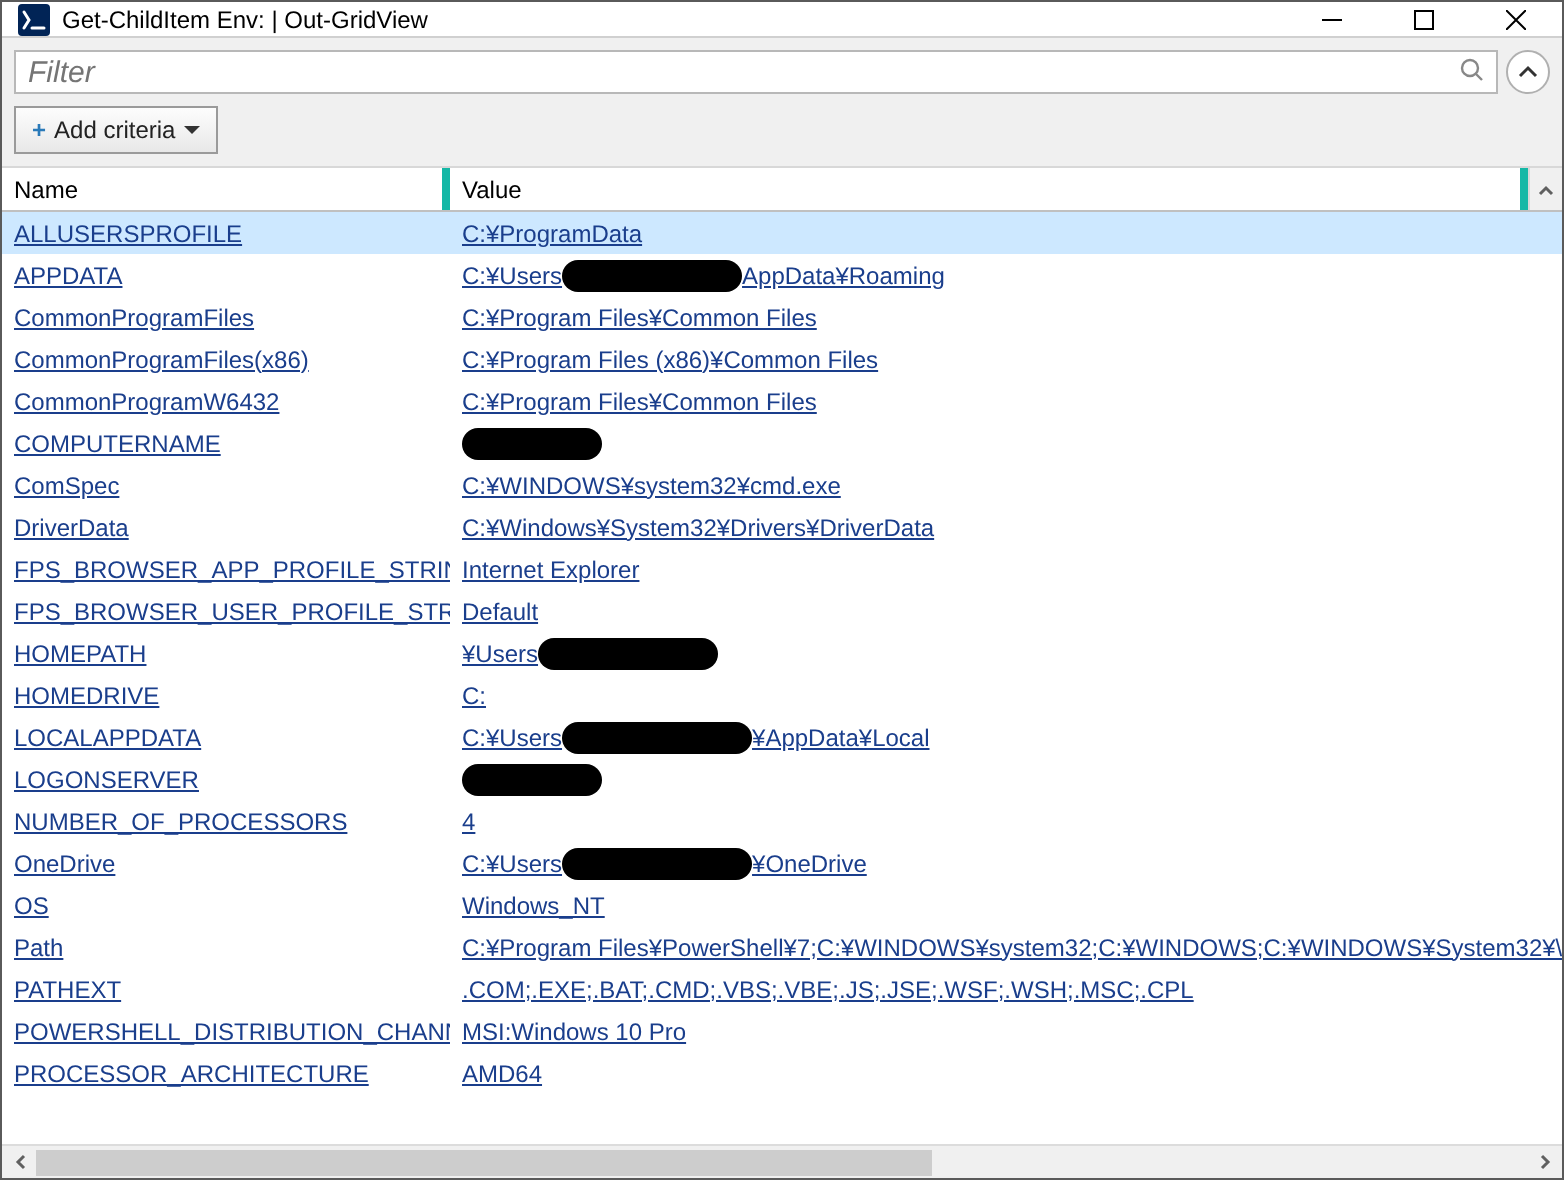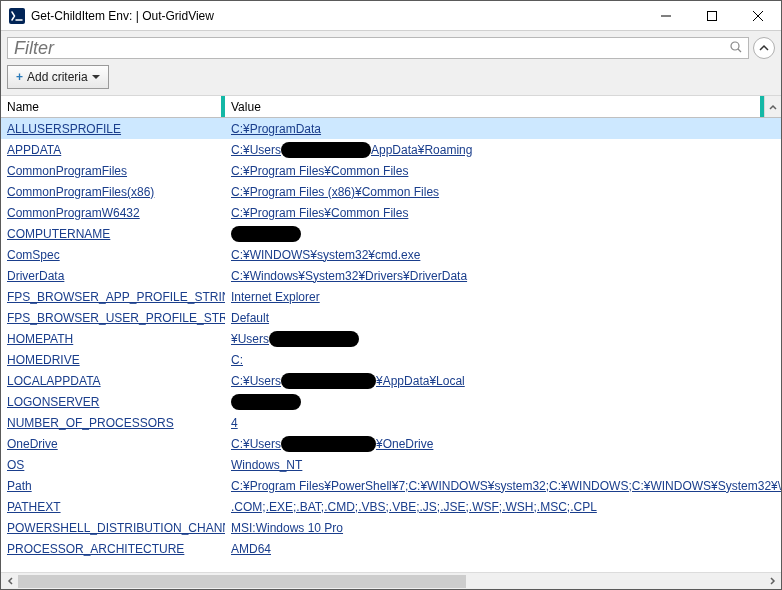--- a/index.html
+++ b/index.html
@@ -1,24 +1,24 @@
 <!DOCTYPE html>
 <html><head>
 <meta charset="utf-8">
 <style>
   * { box-sizing: border-box; }
   html, body { margin: 0; padding: 0; font-family: "Segoe UI", Tahoma, sans-serif; font-size: 12px; background: #fff; }
   .window { width: 782px; height: 590px; border: 1px solid #5a5a5a; display: flex; flex-direction: column; background: #fff; }
-  .titlebar { height: 30px; display: flex; align-items: center; background: #fff; border-bottom: 1px solid #d0d0d0; }
+  .titlebar { height: 18px; display: flex; align-items: center; background: #fff; border-bottom: 1px solid #d0d0d0; }
   .titlebar-icon { width: 16px; height: 16px; margin: 0 6px 0 8px; display: flex; align-items: center; justify-content: center; }
   .titlebar-title { flex: 1; font-size: 12px; color: #000; }
   .win-btn { width: 46px; height: 30px; display: flex; align-items: center; justify-content: center; cursor: pointer; }
   .toolbar { background: #f0f0f0; border-bottom: 1px solid #d8d8d8; padding: 6px 6px 6px 6px; }
   .filter-row { display: flex; align-items: center; margin-bottom: 6px; }
-  .filter-input { flex: 1; height: 22px; border: 1px solid #b8b8b8; padding: 0 24px 0 6px; font-style: italic; color: #888; font-size: 18px; background: #fff; }
+  .filter-input { flex: 1; height: 22px; border: 1px solid #b8b8b8; padding: 0 24px 0 6px; font-style: italic; color: #888; font-size: 15px; background: #fff; }
   .filter-wrap { position: relative; flex: 1; display: flex; }
   .filter-search-icon { position: absolute; right: 4px; top: 3px; width: 16px; height: 16px; color: #777; pointer-events: none; }
   .collapse-btn { width: 22px; height: 22px; margin-left: 4px; border: 1px solid #b0b0b0; border-radius: 50%; display: flex; align-items: center; justify-content: center; background: #fff; cursor: pointer; }
   .criteria-row { display: flex; }
   .add-criteria-btn { display: inline-flex; align-items: center; height: 24px; padding: 0 8px; border: 1px solid #9a9a9a; background: linear-gradient(#fdfdfd,#e8e8e8); cursor: pointer; font-size: 12px; color: #222; gap: 4px; }
   .add-criteria-btn .plus { color: #2a7ab9; font-weight: bold; }
   .grid-wrap { flex: 1; overflow: hidden; display: flex; flex-direction: column; }
   .grid-header { display: flex; align-items: center; height: 22px; border-bottom: 1px solid #c0c0c0; background: #fff; font-size: 12px; color: #000; position: relative; }
   .grid-header .col { padding: 0 6px; border-right: 4px solid #14b8a6; height: 100%; display: flex; align-items: center; }
   .grid-header .scroll-arrow { width: 17px; height: 100%; display: flex; align-items: center; justify-content: center; border-left: 1px solid #d8d8d8; background:#f0f0f0; }

